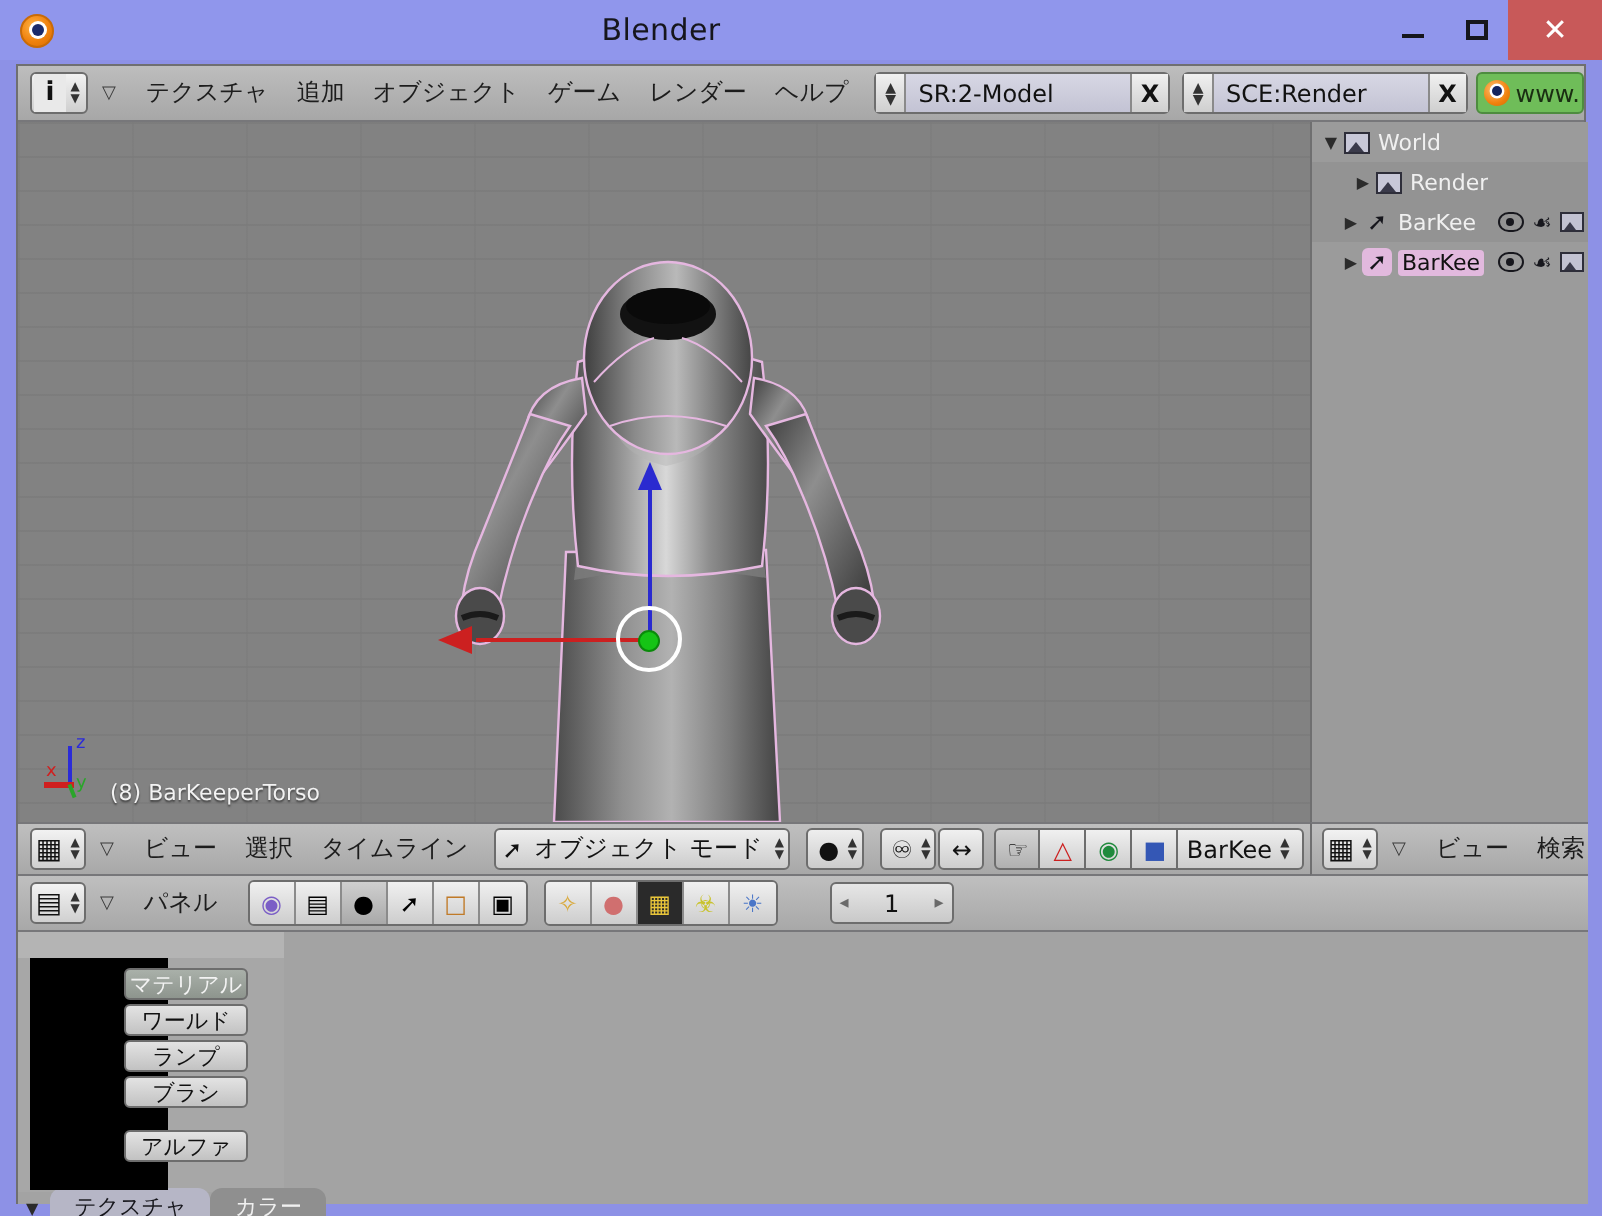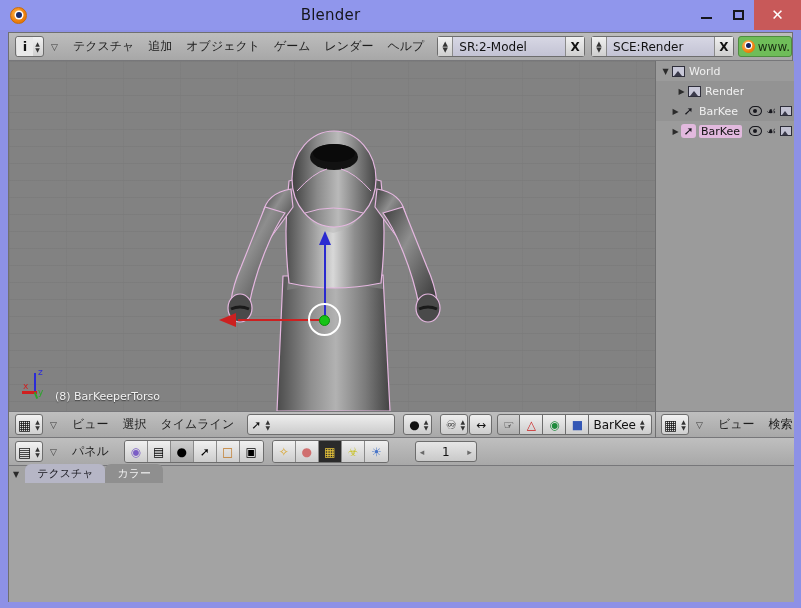--- a/index.html
+++ b/index.html
@@ -569,20 +569,21 @@
             <span>▼</span>
           </span>
       </div>
       <span class="dropdown-tri">▽</span>
       <span class="menu-item">ビュー</span>
       <span class="menu-item">選択</span>
       <span class="menu-item">タイムライン</span>
 
       <div class="mode-box" style="width:148px">
         <span class="ic">➚</span>
+        <span class="lbl" style="flex:1">オブジェクト モード</span>
         <span class="sp">
             <span>▲</span>
             <span>▼</span>
           </span>
       </div>
 
       <div class="mode-box" style="margin-left:8px">
         <span class="ic" style="margin:0 2px">●</span>
         <span class="sp">
             <span>▲</span>
@@ -657,20 +658,31 @@
 
       <div class="frame-box">
         <span class="arw">◂</span>
         <span class="num">1</span>
         <span class="arw">▸</span>
       </div>
     </div>
 
     <div class="propsarea">
 
+      <div class="preview-panel">
+        <div class="prev-top"></div>
+        <div class="prev-img"></div>
+        <div class="side-btns">
+          <div class="sbtn on">マテリアル</div>
+          <div class="sbtn">ワールド</div>
+          <div class="sbtn">ランプ</div>
+          <div class="sbtn">ブラシ</div>
+          <div class="sbtn alpha">アルファ</div>
+        </div>
+      </div>
 
       <div class="tex-panel">
         <div class="tabs">
           <span class="tab-tri">▼</span>
           <span class="tab active">テクスチャ</span>
           <span class="tab">カラー</span>
         </div>
 
       </div>
 

